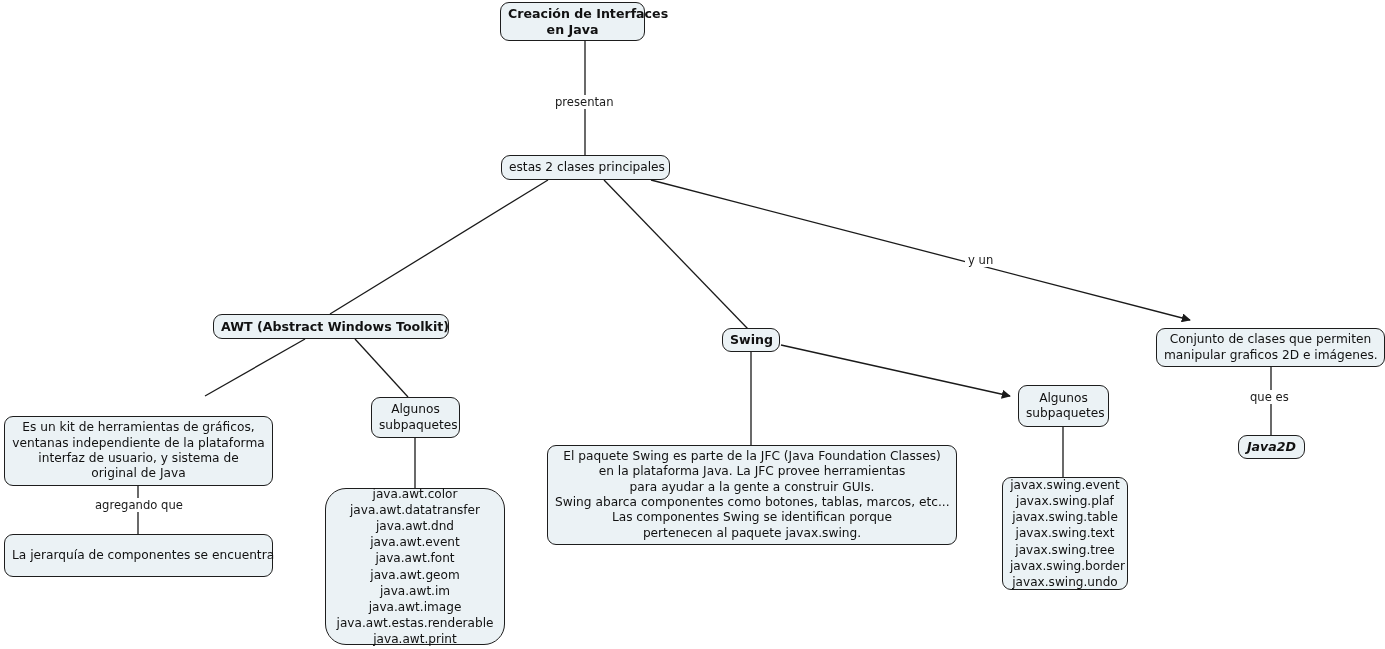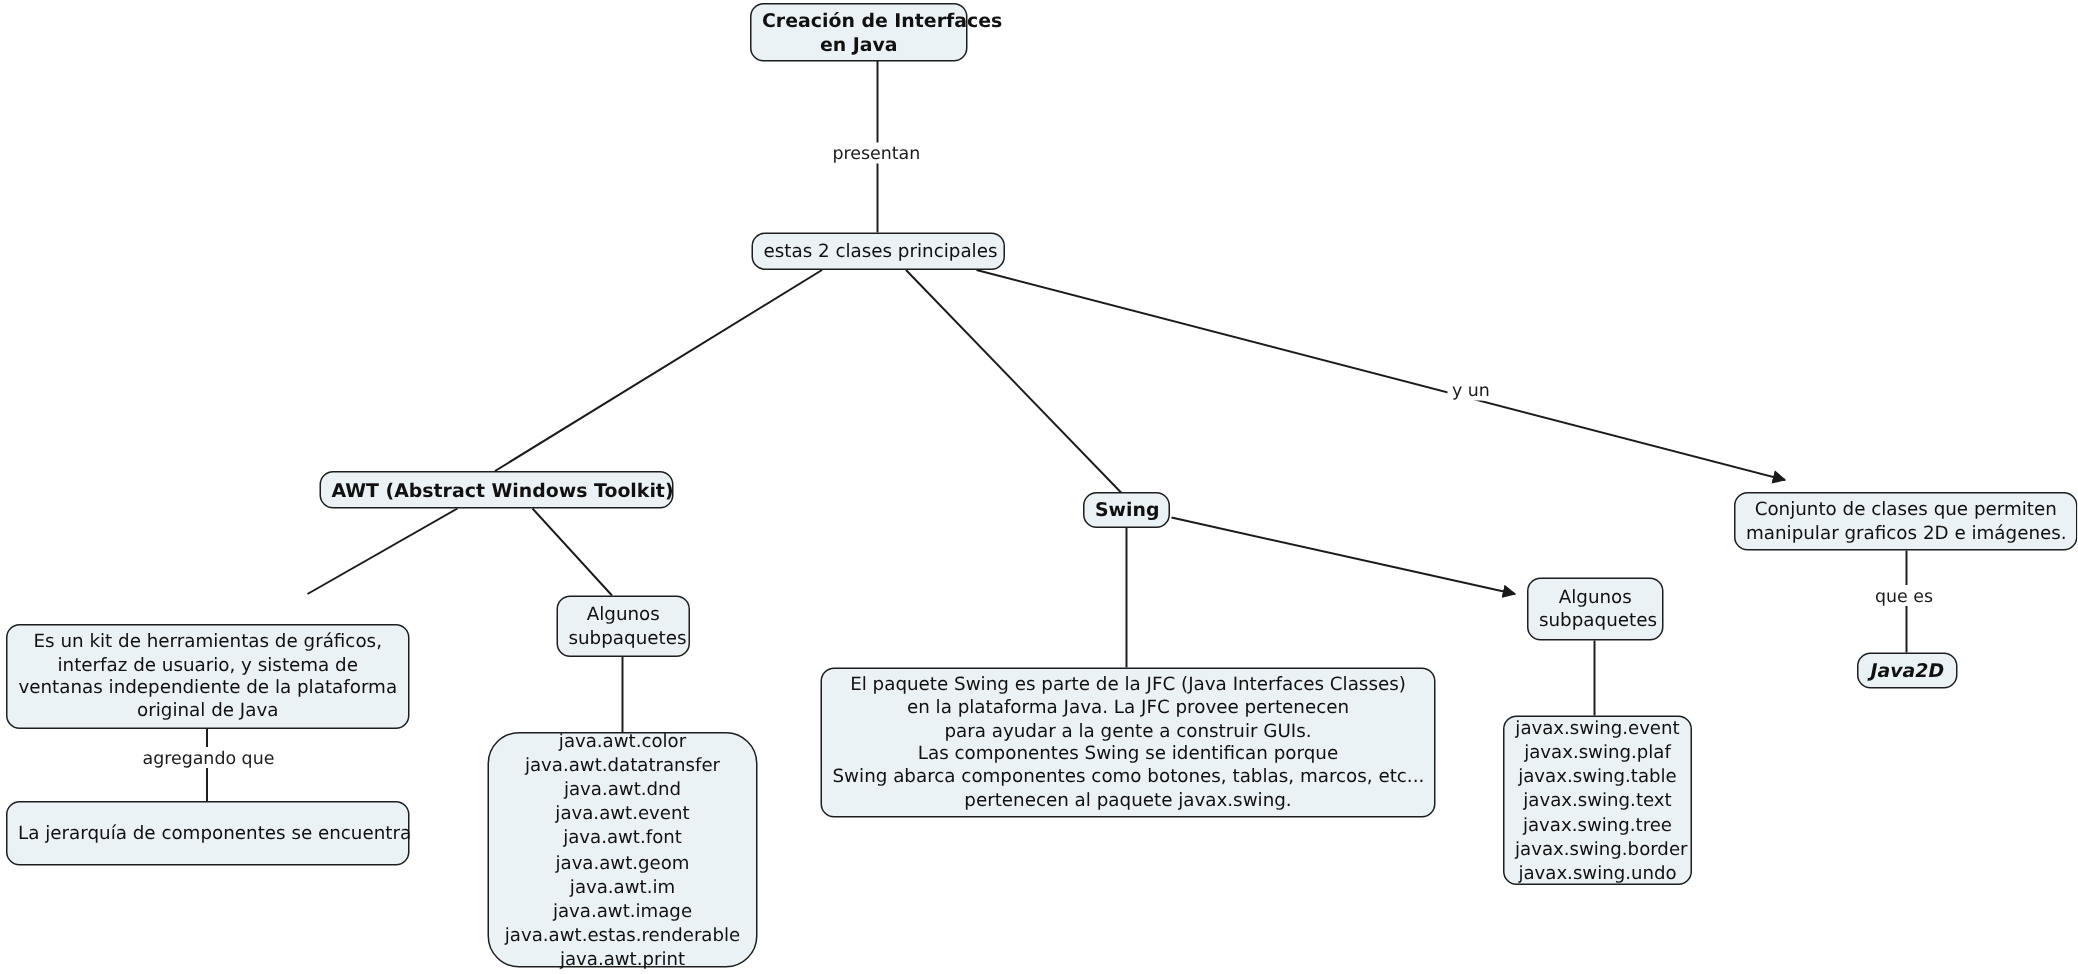--- a/index.html
+++ b/index.html
@@ -137,22 +137,22 @@
 
   <div class="node bold" style="left:1238px; top:435px; width:67px; height:24px;font-style:italic;">
     <span class="lines">
       <span>Java2D</span>
     </span>
   </div>
 
   <div class="node" style="left:4px; top:416px; width:269px; height:70px;">
     <span class="lines">
       <span>Es un kit de herramientas de gráficos,</span>
+      <span>ventanas independiente de la plataforma</span>
       <span>interfaz de usuario, y sistema de</span>
-      <span>ventanas independiente de la plataforma</span>
       <span>original de Java</span>
     </span>
   </div>
 
   <div class="node" style="left:4px; top:534px; width:269px; height:43px;">
     <span class="lines">
       <span>La jerarquía de componentes se encuentra</span>
     </span>
   </div>
 
@@ -173,25 +173,25 @@
       <span>java.awt.geom</span>
       <span>java.awt.im</span>
       <span>java.awt.image</span>
       <span>java.awt.estas.renderable</span>
       <span>java.awt.print</span>
     </span>
   </div>
 
   <div class="node" style="left:547px; top:445px; width:410px; height:100px;">
     <span class="lines">
-      <span>El paquete Swing es parte de la JFC (Java Interfaces Classes)</span>
-      <span>en la plataforma Java. La JFC provee pertenecen</span>
+      <span>El paquete Swing es parte de la JFC (Java Foundation Classes)</span>
+      <span>en la plataforma Java. La JFC provee herramientas</span>
       <span>para ayudar a la gente a construir GUIs.</span>
+      <span>Swing abarca componentes como botones, tablas, marcos, etc...</span>
       <span>Las componentes Swing se identifican porque</span>
-      <span>Swing abarca componentes como botones, tablas, marcos, etc...</span>
       <span>pertenecen al paquete javax.swing.</span>
     </span>
   </div>
 
   <div class="node" style="left:1018px; top:385px; width:91px; height:42px;">
     <span class="lines">
       <span>Algunos</span>
       <span>subpaquetes</span>
     </span>
   </div>

